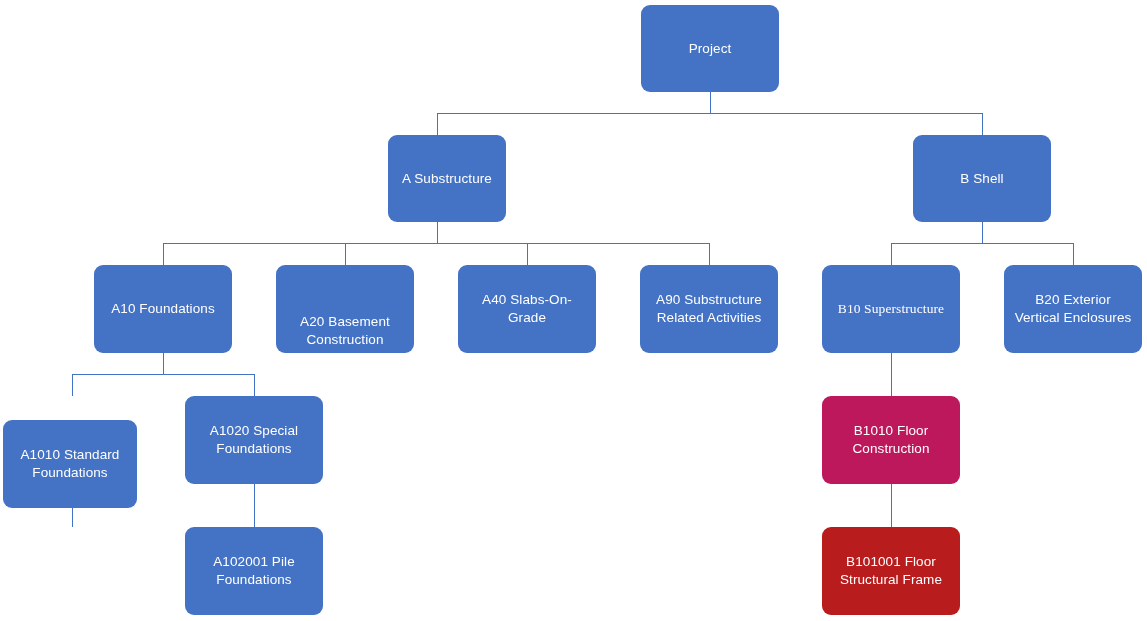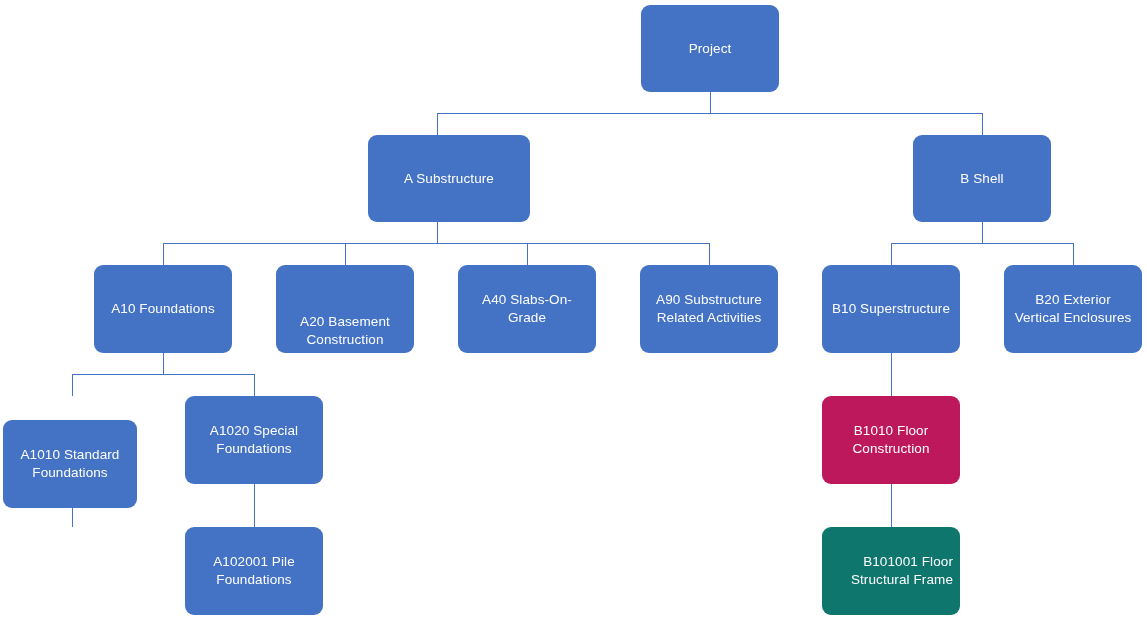--- a/index.html
+++ b/index.html
@@ -71,52 +71,52 @@
     <div class="conn-h" style="left: 72px; top: 374px; width: 182px; background: rgb(68, 114, 196);"></div>
     <div class="conn-v" style="left: 72px; top: 374px; height: 22px; background: rgb(68, 114, 196);"></div>
     <div class="conn-v" style="left: 254px; top: 374px; height: 22px; background: rgb(68, 114, 196);"></div>
     <div class="conn-v" style="left: 891px; top: 353px; height: 43px; background: rgb(68, 114, 196);"></div>
     <div class="conn-v" style="left: 72px; top: 484px; height: 43px; background: rgb(68, 114, 196);"></div>
     <div class="conn-v" style="left: 254px; top: 484px; height: 43px; background: rgb(68, 114, 196);"></div>
     <div class="conn-v" style="left: 891px; top: 484px; height: 43px; background: rgb(68, 114, 196);"></div>
     <div class="node" style="left: 641px; top: 5px; width: 138px; height: 87px; background: rgb(68, 114, 196); color: rgb(255, 255, 255);">
       <span class="node-label">Project</span>
     </div>
-    <div class="node" style="left: 368px; top: 135px; width: 162px; height: 87px; background: rgb(68, 114, 196); color: rgb(255, 255, 255);">
+    <div class="node" style="left: 388px; top: 135px; width: 118px; height: 87px; background: rgb(68, 114, 196); color: rgb(255, 255, 255);">
       <span class="node-label">A Substructure</span>
     </div>
     <div class="node" style="left: 913px; top: 135px; width: 138px; height: 87px; background: rgb(68, 114, 196); color: rgb(255, 255, 255);">
       <span class="node-label">B Shell</span>
     </div>
     <div class="node" style="left: 94px; top: 265px; width: 138px; height: 88px; background: rgb(68, 114, 196); color: rgb(255, 255, 255);">
       <span class="node-label">A10 Foundations</span>
     </div>
     <div class="node" style="left: 276px; top: 265px; width: 138px; height: 88px; background: rgb(68, 114, 196); color: rgb(255, 255, 255); align-items: flex-end;">
       <span class="node-label">A20 Basement Construction</span>
     </div>
     <div class="node" style="left: 458px; top: 265px; width: 138px; height: 88px; background: rgb(68, 114, 196); color: rgb(255, 255, 255);">
       <span class="node-label">A40 Slabs-On-Grade</span>
     </div>
     <div class="node" style="left: 640px; top: 265px; width: 138px; height: 88px; background: rgb(68, 114, 196); color: rgb(255, 255, 255);">
       <span class="node-label">A90 Substructure Related Activities</span>
     </div>
-    <div class="node" style="left: 822px; top: 265px; width: 138px; height: 88px; background: rgb(68, 114, 196); color: rgb(255, 255, 255);">
+    <div class="node" style="left: 822px; top: 265px; width: 138px; height: 88px; background: rgb(68, 114, 196); color: rgb(255, 255, 255); font-family: Liberation Serif, serif;">
       <span class="node-label">B10 Superstructure</span>
     </div>
     <div class="node" style="left: 1004px; top: 265px; width: 138px; height: 88px; background: rgb(68, 114, 196); color: rgb(255, 255, 255);">
       <span class="node-label">B20 Exterior Vertical Enclosures</span>
     </div>
     <div class="node" style="left: 3px; top: 396px; width: 134px; height: 88px; background: rgb(68, 114, 196); color: rgb(255, 255, 255); margin-top: 24px;">
       <span class="node-label">A1010 Standard Foundations</span>
     </div>
     <div class="node" style="left: 185px; top: 396px; width: 138px; height: 88px; background: rgb(68, 114, 196); color: rgb(255, 255, 255); border-radius: 9px;">
       <span class="node-label">A1020 Special Foundations</span>
     </div>
     <div class="node" style="left: 822px; top: 396px; width: 138px; height: 88px; background: #be185d; color: rgb(255, 255, 255); align-items: center;">
       <span class="node-label">B1010 Floor Construction</span>
     </div>
     <div class="node" style="left: 185px; top: 527px; width: 138px; height: 88px; background: rgb(68, 114, 196); color: rgb(255, 255, 255);">
       <span class="node-label">A102001 Pile Foundations</span>
     </div>
-    <div class="node" style="left: 822px; top: 527px; width: 138px; height: 88px; background: #0f766e; color: rgb(255, 255, 255); text-align: right;">
+    <div class="node" style="left: 822px; top: 527px; width: 138px; height: 88px; background: #b91c1c; color: rgb(255, 255, 255);">
       <span class="node-label">B101001 Floor Structural Frame</span>
     </div>
   </div>
 
 </body></html>

